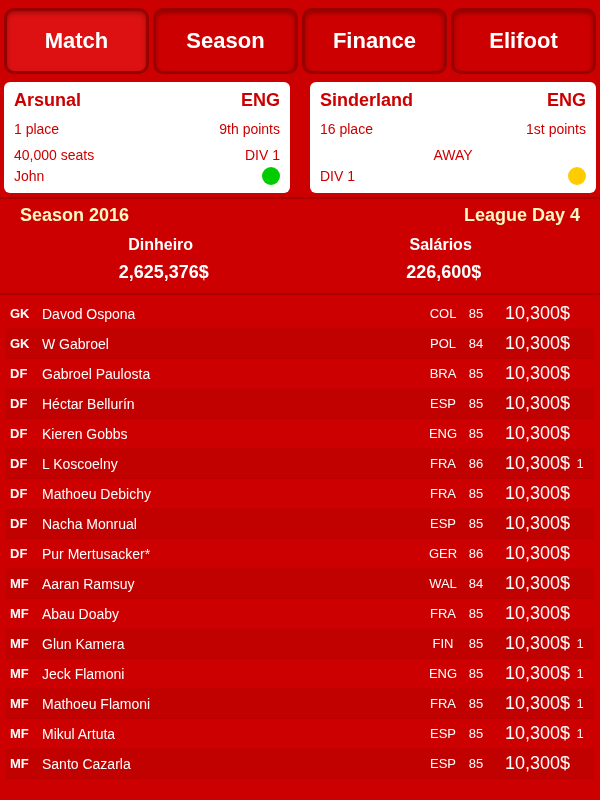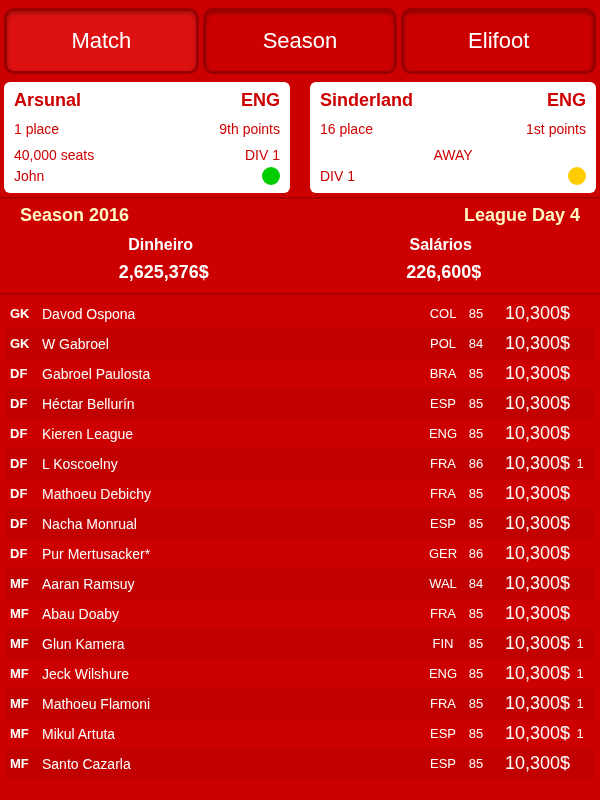--- a/index.html
+++ b/index.html
@@ -23,21 +23,21 @@
     }
     .nav-tab {
       flex: 1;
       background: #cc0000;
       border: 3px solid #990000;
       border-radius: 10px;
       display: flex;
       align-items: center;
       justify-content: center;
       font-size: 22px;
-      font-weight: normal;
+      font-weight: bold;
       color: white;
       cursor: pointer;
       box-shadow: inset 0 2px 4px rgba(0,0,0,0.3);
     }
     .nav-tab.active {
       background: #dd1111;
     }
 
     
     .teams-section {
@@ -172,20 +172,23 @@
 <body>
 
 <div class="nav-tabs">
   <div class="nav-tab active">
     <span>Match</span>
   </div>
   <div class="nav-tab">
     <span>Season</span>
   </div>
   <div class="nav-tab">
+    <span>Finance</span>
+  </div>
+  <div class="nav-tab">
     <span>Elifoot</span>
   </div>
 </div>
 
 <div class="teams-section">
 
   <div class="team-card">
     <div>
       <span class="team-name">Arsunal</span>
       <span class="team-country">ENG</span>
@@ -268,21 +271,21 @@
     <div class="player-row">
       <span class="col-pos">DF</span>
       <span class="col-name">Héctar Bellurín</span>
       <span class="col-nat">ESP</span>
       <span class="col-rating">85</span>
       <span class="col-salary">10,300$</span>
       <span class="col-flag"></span>
     </div>
     <div class="player-row">
       <span class="col-pos">DF</span>
-      <span class="col-name">Kieren League</span>
+      <span class="col-name">Kieren Gobbs</span>
       <span class="col-nat">ENG</span>
       <span class="col-rating">85</span>
       <span class="col-salary">10,300$</span>
       <span class="col-flag"></span>
     </div>
     <div class="player-row">
       <span class="col-pos">DF</span>
       <span class="col-name">L Koscoelny</span>
       <span class="col-nat">FRA</span>
       <span class="col-rating">86</span>
@@ -332,21 +335,21 @@
     <div class="player-row">
       <span class="col-pos">MF</span>
       <span class="col-name">Glun Kamera</span>
       <span class="col-nat">FIN</span>
       <span class="col-rating">85</span>
       <span class="col-salary">10,300$</span>
       <span class="col-flag">1</span>
     </div>
     <div class="player-row">
       <span class="col-pos">MF</span>
-      <span class="col-name">Jeck Wilshure</span>
+      <span class="col-name">Jeck Flamoni</span>
       <span class="col-nat">ENG</span>
       <span class="col-rating">85</span>
       <span class="col-salary">10,300$</span>
       <span class="col-flag">1</span>
     </div>
     <div class="player-row">
       <span class="col-pos">MF</span>
       <span class="col-name">Mathoeu Flamoni</span>
       <span class="col-nat">FRA</span>
       <span class="col-rating">85</span>

